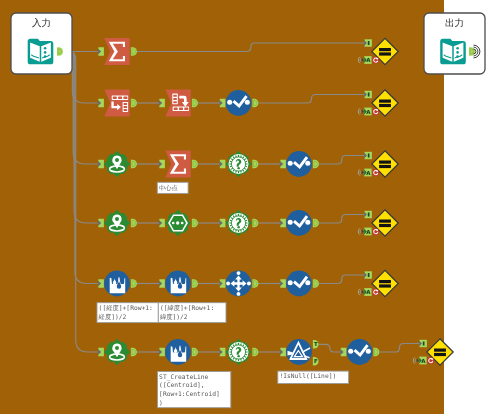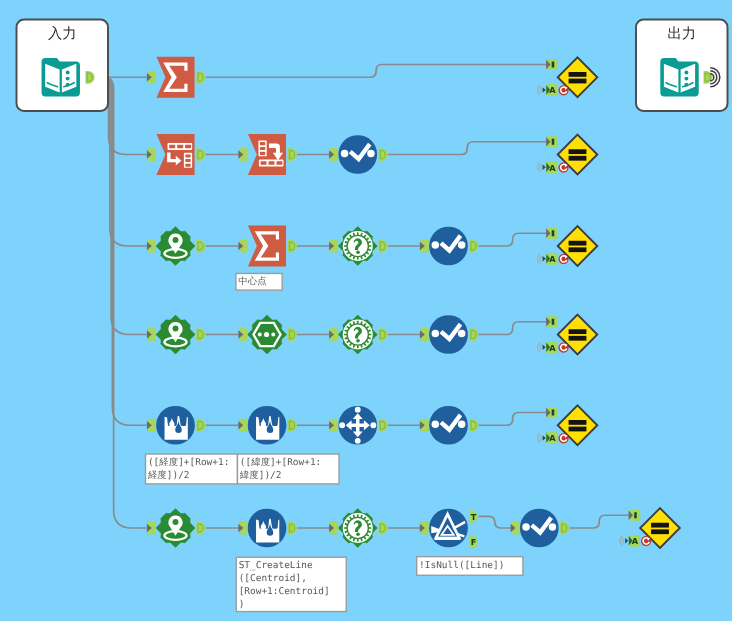--- a/index.html
+++ b/index.html
@@ -1,19 +1,19 @@
 <!DOCTYPE html>
 <html><head>
 <meta charset="utf-8">
 <title>Alteryx Workflow</title>
 <style>
   html,body{margin:0;padding:0;background:#ffffff;}
   *{-webkit-font-smoothing:antialiased;text-rendering:geometricPrecision;}
   body{width:492px;height:414px;overflow:hidden;font-family:"Liberation Sans",sans-serif;}
-  #canvas{position:relative;width:488px;height:414px;background:#7dd3fc;}
+  #canvas{position:relative;width:444px;height:414px;background:#a16207;}
   svg#scene{position:absolute;left:0;top:0;display:block;}
   text{dominant-baseline:auto;}
   .ctr-title{font-family:"DejaVu Sans",sans-serif;font-size:9.5px;fill:#262626;text-anchor:middle;}
   .anno-txt{font-family:"DejaVu Sans Mono",monospace;font-size:6.3px;fill:#595959;}
   .cl-txt{font-family:"DejaVu Sans",sans-serif;font-size:5.5px;font-weight:bold;fill:#14401f;text-anchor:middle;}
 </style>
 </head>
 <body>
 
 <div id="canvas">

